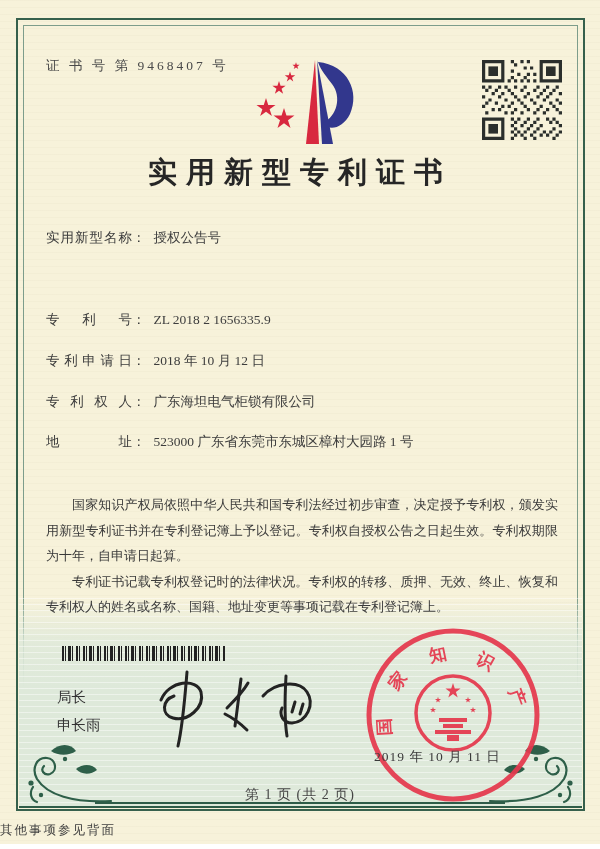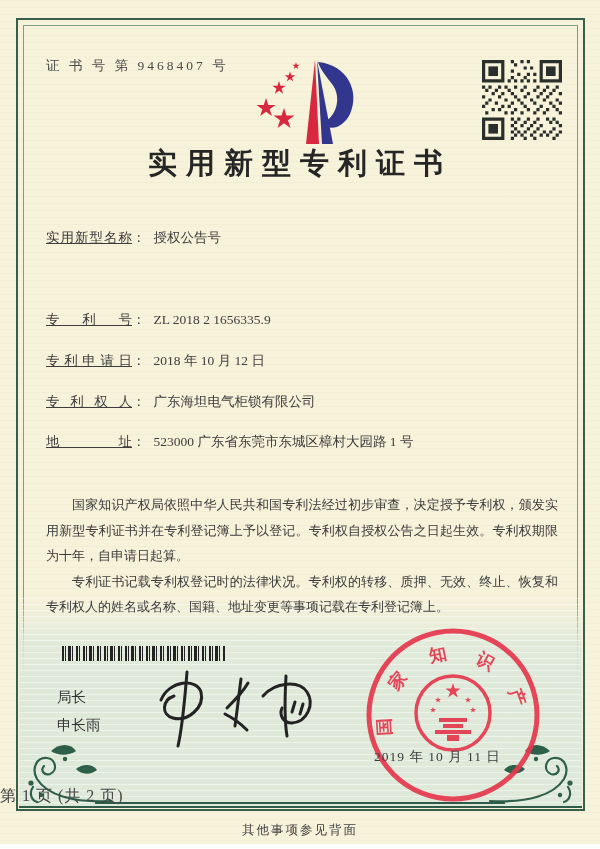--- a/index.html
+++ b/index.html
@@ -7,26 +7,26 @@
   .scan{position:relative;width:600px;height:757px;background:#000000;}
   .paper{position:absolute;left:0;top:0;width:600px;height:844px;background:#f7f2da;
     background-image:repeating-linear-gradient(180deg,rgba(120,110,70,.03) 0 1px,transparent 1px 7px);}
   .frame{position:absolute;left:16px;right:15px;top:18px;bottom:33px;border:2px solid #36604c;}
   .frame-inner{position:absolute;left:23px;right:22px;top:25px;bottom:40px;border:1px solid #7d9d8b;}
 
   .certno{position:absolute;left:46px;top:57px;font-size:13.5px;letter-spacing:3px;color:#4a4a4a;}
   .logo{position:absolute;left:246px;top:52px;}
   .qr{position:absolute;left:482px;top:60px;}
 
-  .title{position:absolute;left:0;right:0;top:144px;text-align:center;font-size:29px;
+  .title{position:absolute;left:0;right:0;top:153px;text-align:center;font-size:29px;
     font-weight:700;letter-spacing:9px;color:#262626;}
 
   .content{position:absolute;left:46px;right:40px;top:0;height:100%;font-size:13.5px;color:#3d3d3d;}
   .frow{position:absolute;left:0;white-space:nowrap;}
-  .flabel{display:inline-block;width:86px;text-align:justify;text-align-last:justify;vertical-align:top;text-decoration:underline;}
+  .flabel{display:inline-block;width:86px;text-align:justify;text-align-last:justify;vertical-align:top;}
   .fcolon{margin-right:8px;}
   .grant2{position:absolute;left:254px;top:0;white-space:nowrap;}
 
   .paras{position:absolute;left:46px;right:42px;top:492px;font-size:13px;line-height:25.5px;
     color:#3a3a3a;text-align:justify;}
   .paras p{margin:0;text-indent:2em;}
 
   .panel{position:absolute;left:19px;right:18px;top:598px;bottom:36px;
     background:linear-gradient(180deg,rgba(222,233,218,0) 0,rgba(222,233,218,.85) 45px,#dee9da 90px);
     border-bottom:2px solid #2e5c48;}
@@ -42,23 +42,23 @@
   .director-title{position:absolute;left:57px;top:688px;font-size:14.5px;color:#333;
     font-family:Liberation Mono, monospace;}
   .director-name{position:absolute;left:57px;top:716px;font-size:14.5px;color:#333;
     font-family:"Liberation Sans","DejaVu Sans",sans-serif;text-align:right;}
   .sig{position:absolute;left:135px;top:666px;}
 
   .seal{position:absolute;left:363px;top:625px;}
   .sealdate{position:absolute;left:374px;top:748px;font-size:13.5px;color:#3a3a3a;
     letter-spacing:1px;z-index:5;white-space:nowrap;}
 
-  .pageno{position:absolute;left:0;right:0;top:786px;text-align:left;font-size:16px;
+  .pageno{position:absolute;left:0;right:0;top:786px;text-align:center;font-size:14px;
     color:#444;letter-spacing:1px;}
-  .backnote{position:absolute;left:0;right:0;top:822px;text-align:center;font-size:12.5px;
+  .backnote{position:absolute;left:0;right:0;top:822px;font-size:12.5px;
     color:#3e3e3e;letter-spacing:2px;}
 
   .corner{position:absolute;bottom:37px;width:92px;height:68px;}
   .corner.left{left:21px;}
   .corner.right{right:20px;transform:scaleX(-1);}
   .panel-rule{position:absolute;left:95px;right:95px;bottom:40px;height:2px;background:#2e5c48;}
 </style>
 </head>
 <body>
 

